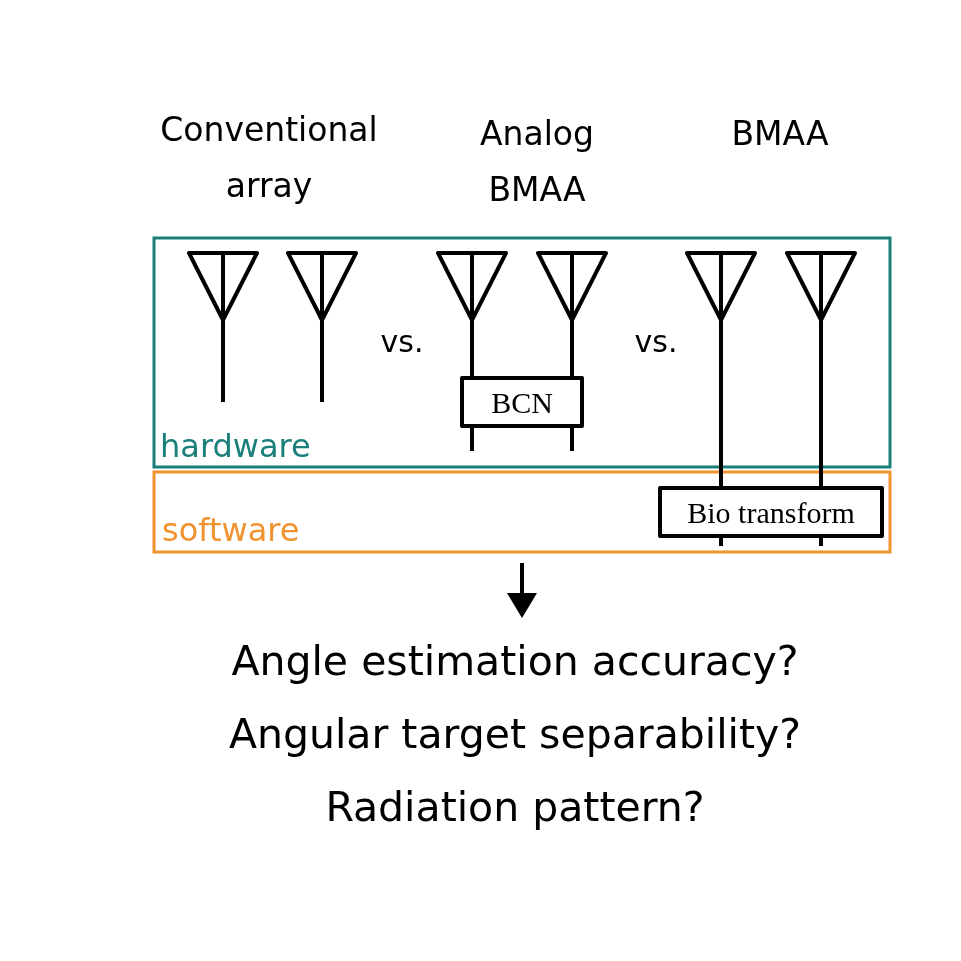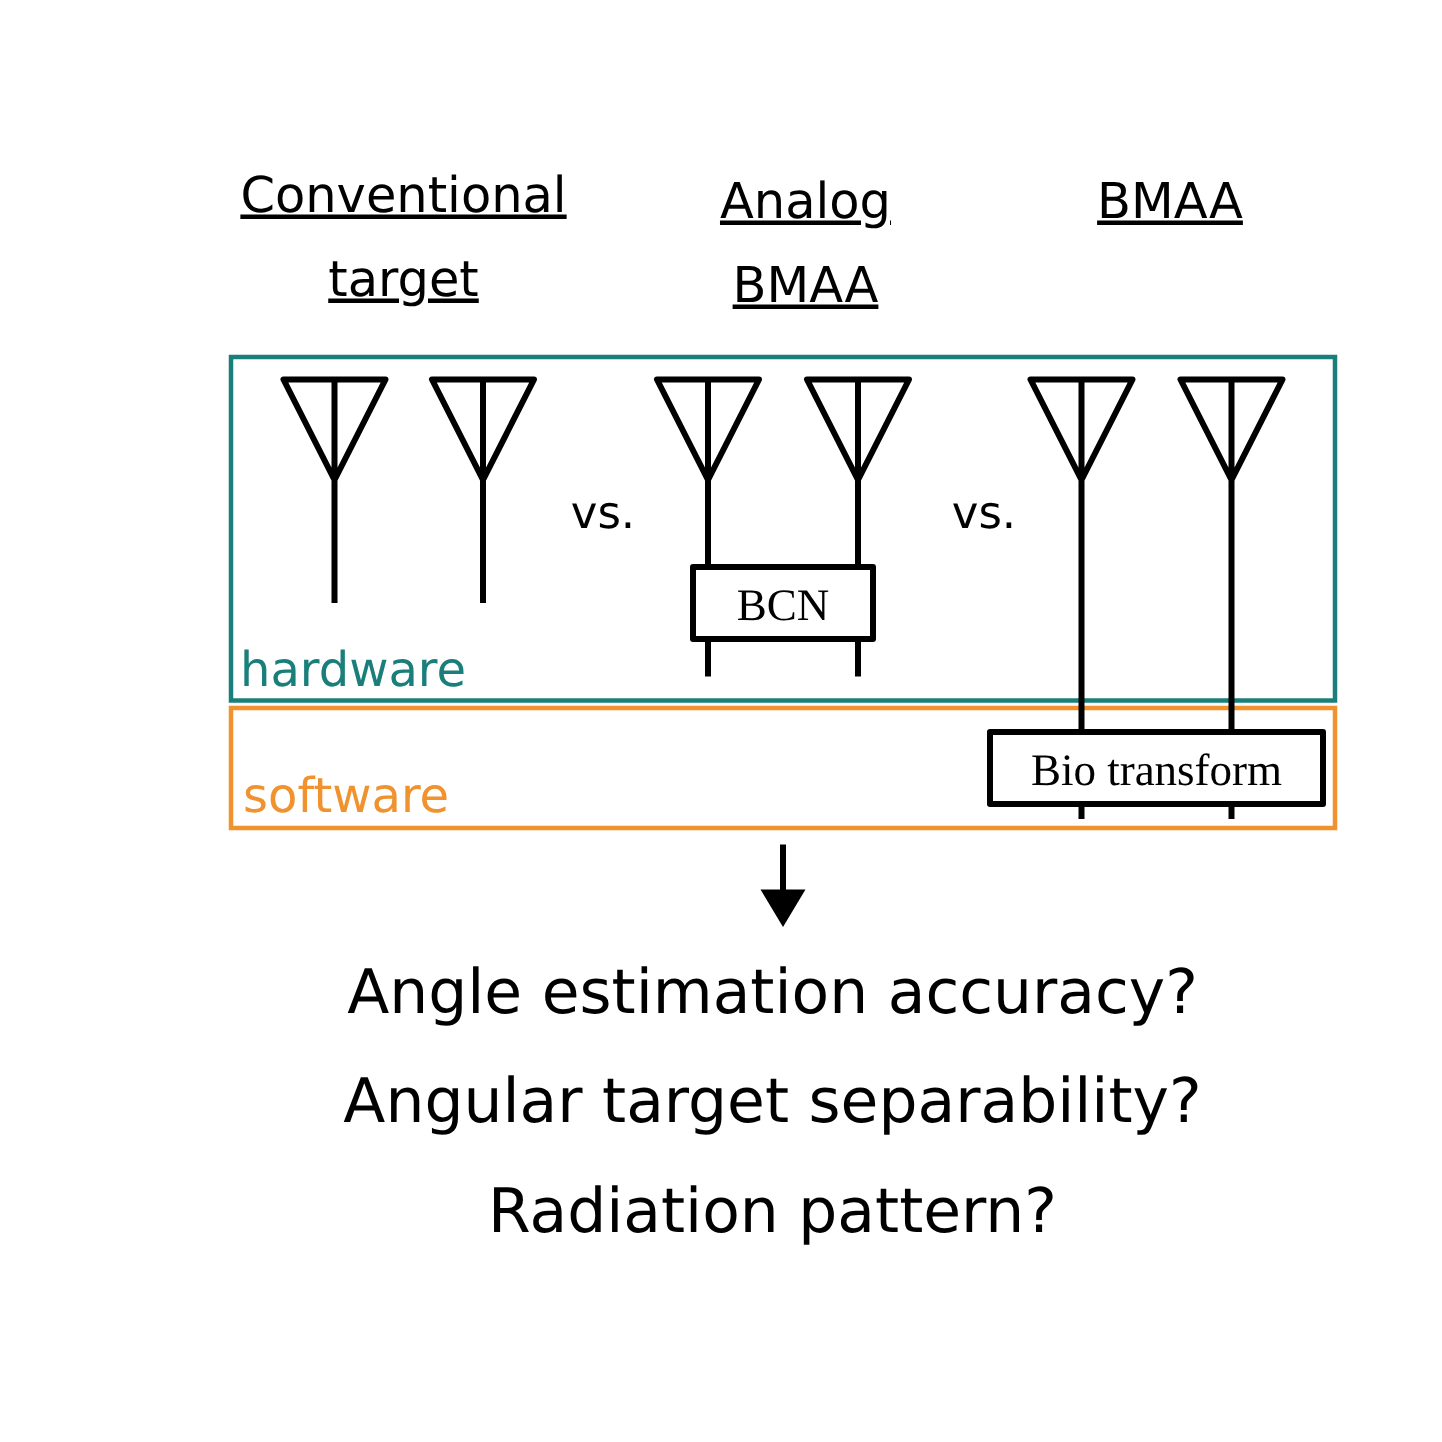--- a/index.html
+++ b/index.html
@@ -1,27 +1,27 @@
 <!DOCTYPE html>
 <html><head>
   <meta charset="utf-8">
   <style>
     html, body { margin:0; padding:0; background:#ffffff; }
     body { width:961px; height:961px; position:relative; overflow:hidden;
            font-family: "DejaVu Sans", sans-serif; color:#000; }
-    .heading { position:absolute; text-align:center; font-size:33px; line-height:56px;text-decoration:underline; }
+    .heading { position:absolute; text-align:center; font-size:33px; line-height:56px; }
     .q { position:absolute; left:0; width:1030px; text-align:center; font-size:41px; }
     svg { position:absolute; left:0; top:0; }
   </style>
 </head>
 <body>
 
 <div class="heading" style="left:140px; top:102px; width:258px;">
   <div>Conventional</div>
-  <div>target</div>
+  <div>array</div>
 </div>
 <div class="heading" style="left:437px; top:106px; width:200px;text-align:center;">
   <div>Analog</div>
   <div>BMAA</div>
 </div>
 <div class="heading" style="left:680px; top:106px; width:200px;">
   <div>BMAA</div>
 </div>
 
 <svg width="961" height="961" viewBox="0 0 961 961">

